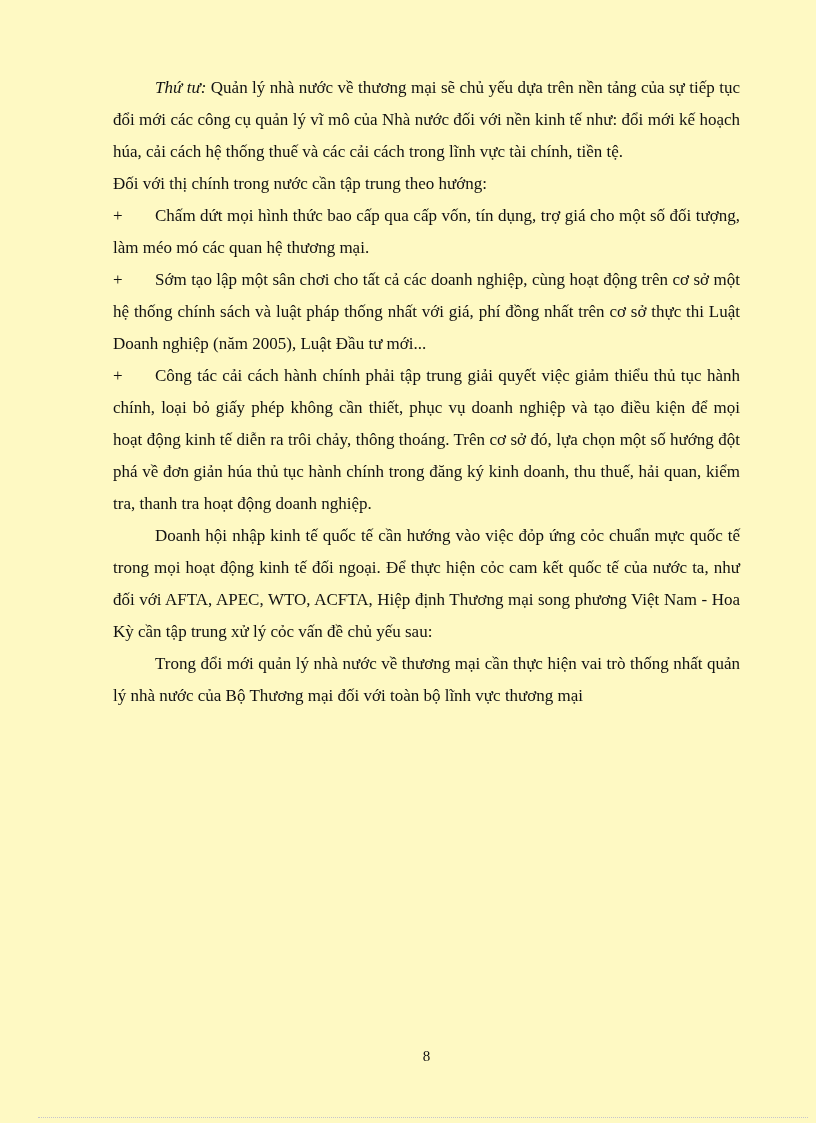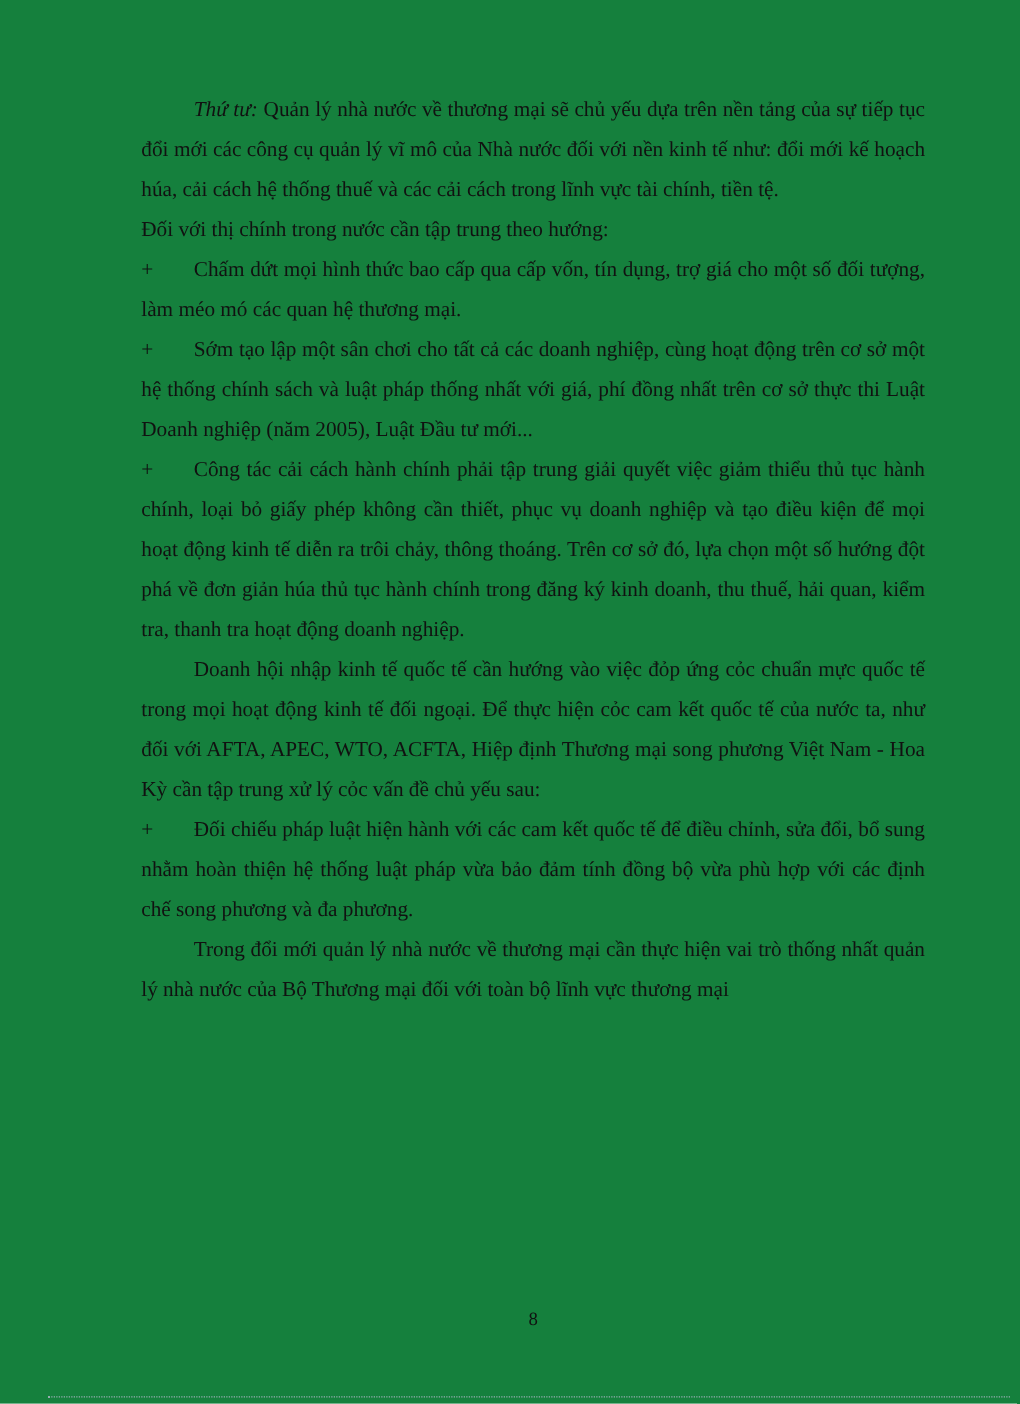--- a/index.html
+++ b/index.html
@@ -4,21 +4,21 @@
 <style>
   html, body {
     margin: 0;
     padding: 0;
     background: #ffffff;
   }
   .page {
     position: relative;
     width: 816px;
     height: 1123px;
-    background: #15803d;
+    background: #fef9c3;
     overflow: hidden;
     font-family: "Liberation Serif", "DejaVu Serif", serif;
     color: #111111;
   }
   .doc-body {
     position: absolute;
     left: 113px;
     top: 72px;
     width: 627px;
     font-size: 17px;
@@ -62,18 +62,17 @@
 <body>
 
 <div class="page">
   <div class="doc-body">
       <div class="para indent"><span class="lead-italic">Thứ tư:</span><span> Quản lý nhà nước về thương mại sẽ chủ yếu dựa trên nền tảng của sự tiếp tục đổi mới các công cụ quản lý vĩ mô của Nhà nước đối với nền kinh tế như: đổi mới kế hoạch húa, cải cách hệ thống thuế và các cải cách trong lĩnh vực tài chính, tiền tệ.</span></div>
       <div class="para plain"><span>Đối với thị chính trong nước cần tập trung theo hướng:</span></div>
       <div class="para bullet"><span class="bullet-marker">+</span><span>Chấm dứt mọi hình thức bao cấp qua cấp vốn, tín dụng, trợ giá cho một số đối tượng, làm méo mó các quan hệ thương mại.</span></div>
       <div class="para bullet"><span class="bullet-marker">+</span><span>Sớm tạo lập một sân chơi cho tất cả các doanh nghiệp, cùng hoạt động trên cơ sở một hệ thống chính sách và luật pháp thống nhất với giá, phí đồng nhất trên cơ sở thực thi Luật Doanh nghiệp (năm 2005), Luật Đầu tư mới...</span></div>
       <div class="para bullet"><span class="bullet-marker">+</span><span>Công tác cải cách hành chính phải tập trung giải quyết việc giảm thiểu thủ tục hành chính, loại bỏ giấy phép không cần thiết, phục vụ doanh nghiệp và tạo điều kiện để mọi hoạt động kinh tế diễn ra trôi chảy, thông thoáng. Trên cơ sở đó, lựa chọn một số hướng đột phá về đơn giản húa thủ tục hành chính trong đăng ký kinh doanh, thu thuế, hải quan, kiểm tra, thanh tra hoạt động doanh nghiệp.</span></div>
       <div class="para indent"><span>Doanh hội nhập kinh tế quốc tế cần hướng vào việc đỏp ứng cỏc chuẩn mực quốc tế trong mọi hoạt động kinh tế đối ngoại. Để thực hiện cỏc cam kết quốc tế của nước ta, như đối với AFTA, APEC, WTO, ACFTA, Hiệp định Thương mại song phương Việt Nam - Hoa Kỳ cần tập trung xử lý cỏc vấn đề chủ yếu sau:</span></div>
-      <div class="para bullet"><span class="bullet-marker">+</span><span>Đối chiếu pháp luật hiện hành với các cam kết quốc tế để điều chỉnh, sửa đổi, bổ sung nhằm hoàn thiện hệ thống luật pháp vừa bảo đảm tính đồng bộ vừa phù hợp với các định chế song phương và đa phương.</span></div>
       <div class="para indent"><span>Trong đổi mới quản lý nhà nước về thương mại cần thực hiện vai trò thống nhất quản lý nhà nước của Bộ Thương mại đối với toàn bộ lĩnh vực thương mại</span></div>
     </div>
   <div class="footer-pageno">8</div>
   <div class="bottom-dotted"></div>
 </div>
 
 </body></html>

